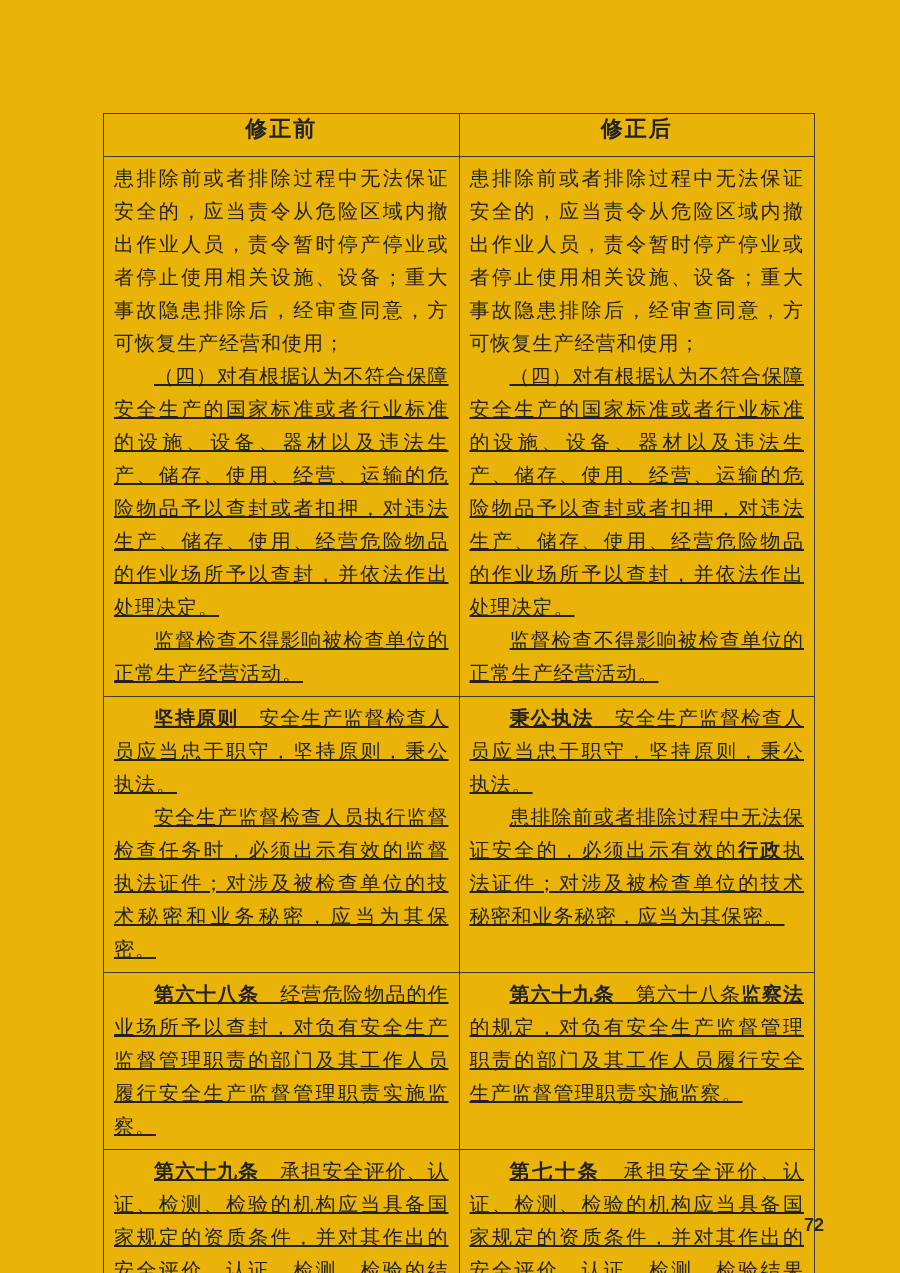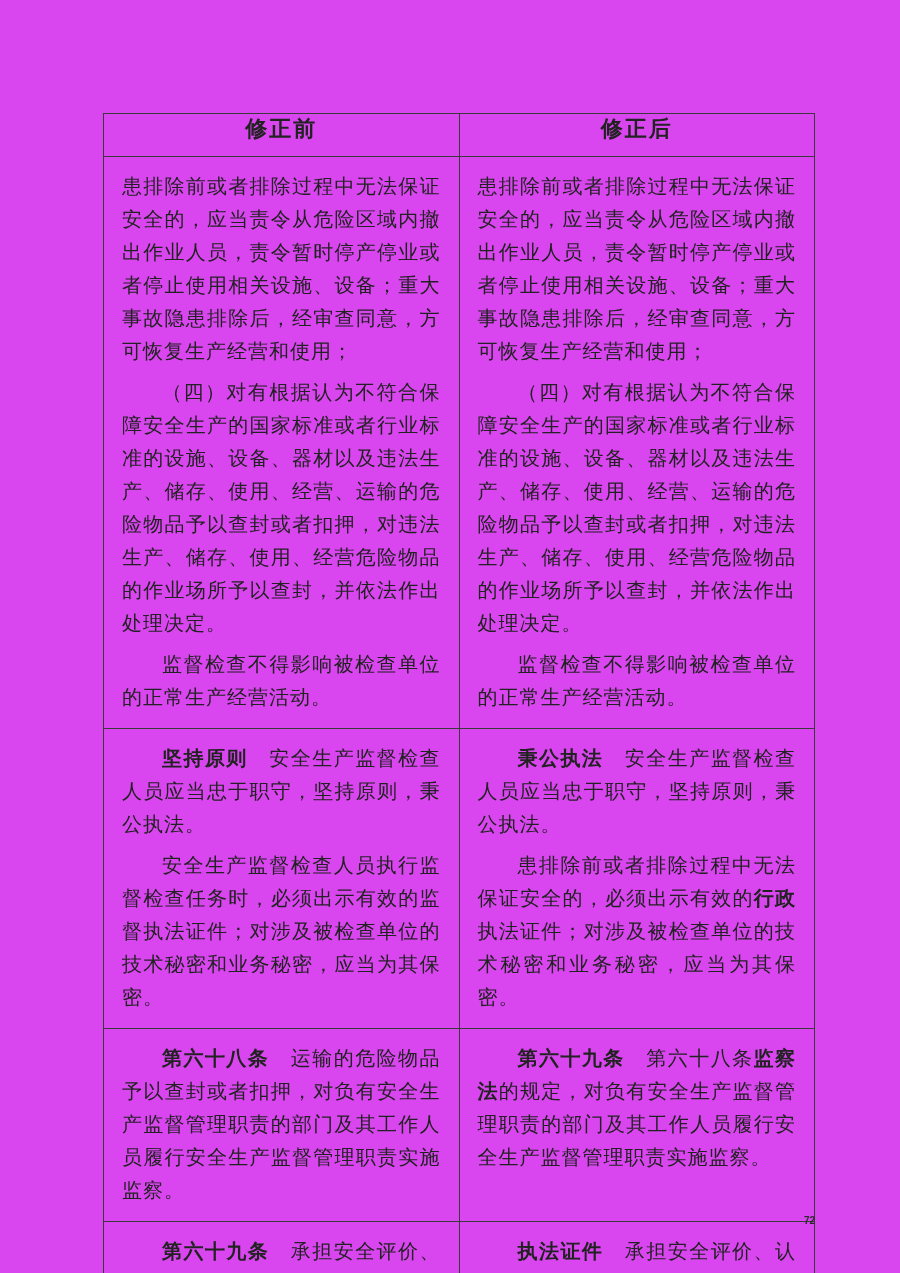--- a/index.html
+++ b/index.html
@@ -11,21 +11,21 @@
     height: 1273px;
     position: relative;
     background: #ffffff;
     font-family: "Liberation Serif", "DejaVu Serif", serif;
     color: #222222;
     overflow: hidden;
   }
   .doc-page {
     position: absolute;
     inset: 0;
-    background: #d946ef;
+    background: #eab308;
   }
   table.cmp-table {
     position: absolute;
     left: 103px;
     top: 113px;
     width: 712px;
     border-collapse: collapse;
     table-layout: fixed;
   }
   table.cmp-table th,
@@ -46,35 +46,35 @@
   table.cmp-table td {
     padding: 5px 10px 6px 10px;
     font-size: 20px;
     line-height: 33px;
   }
   tr.body-row:nth-child(1) td { height: 430px; }
   tr.body-row:nth-child(2) td { height: 244px; }
   tr.body-row:nth-child(3) td { height: 148px; }
   tr.body-row:nth-child(4) td { height: 150px; }
   .para {
-    margin: 8px;
+    margin: 0;
     text-align: justify;
     text-justify: inter-character;
     letter-spacing: 1px;
   }
-  .para.indent { text-indent: 2em; }
+  .para.indent { text-indent: 2em; text-decoration: underline; }
   .b {
     font-weight: 700;
     font-family: "Liberation Sans", "DejaVu Sans", sans-serif;
   }
   .page-number {
     position: absolute;
     left: 804px;
     top: 1215px;
-    font-size: 10px;
+    font-size: 18px;
     font-weight: 700;
     font-family: "Liberation Sans", "DejaVu Sans", sans-serif;
     color: #2b2b2b;
   }
 </style>
 </head>
 <body>
 
 <div class="doc-page">
 
@@ -103,32 +103,32 @@
             <p class="para indent"><span class="b">坚持原则</span><span>　安全生产监督检查人员应当忠于职守，坚持原则，秉公执法。</span></p>
             <p class="para indent"><span>安全生产监督检查人员执行监督检查任务时，必须出示有效的监督执法证件；对涉及被检查单位的技术秘密和业务秘密，应当为其保密。</span></p>
           </td>
           <td>
             <p class="para indent"><span class="b">秉公执法</span><span>　安全生产监督检查人员应当忠于职守，坚持原则，秉公执法。</span></p>
             <p class="para indent"><span>患排除前或者排除过程中无法保证安全的，必须出示有效的</span><span class="b">行政</span><span>执法证件；对涉及被检查单位的技术秘密和业务秘密，应当为其保密。</span></p>
           </td>
         </tr>
         <tr class="body-row">
           <td>
-            <p class="para indent"><span class="b">第六十八条</span><span>　运输的危险物品予以查封或者扣押，对负有安全生产监督管理职责的部门及其工作人员履行安全生产监督管理职责实施监察。</span></p>
+            <p class="para indent"><span class="b">第六十八条</span><span>　经营危险物品的作业场所予以查封，对负有安全生产监督管理职责的部门及其工作人员履行安全生产监督管理职责实施监察。</span></p>
           </td>
           <td>
             <p class="para indent"><span class="b">第六十九条</span><span>　第六十八条</span><span class="b">监察法</span><span>的规定，对负有安全生产监督管理职责的部门及其工作人员履行安全生产监督管理职责实施监察。</span></p>
           </td>
         </tr>
         <tr class="body-row">
           <td>
             <p class="para indent"><span class="b">第六十九条</span><span>　承担安全评价、认证、检测、检验的机构应当具备国家规定的资质条件，并对其作出的安全评价、认证、检测、检验的结果负责。</span></p>
           </td>
           <td>
-            <p class="para indent"><span class="b">执法证件</span><span>　承担安全评价、认证、检测、检验的机构应当具备国家规定的资质条件，并对其作出的安全评价、认证、检测、检验结果负责。</span></p>
+            <p class="para indent"><span class="b">第七十条</span><span>　承担安全评价、认证、检测、检验的机构应当具备国家规定的资质条件，并对其作出的安全评价、认证、检测、检验结果负责。</span></p>
           </td>
         </tr>
       </tbody>
   </table>
 
   <div class="page-number">72</div>
 
 </div>
 
 </body></html>

